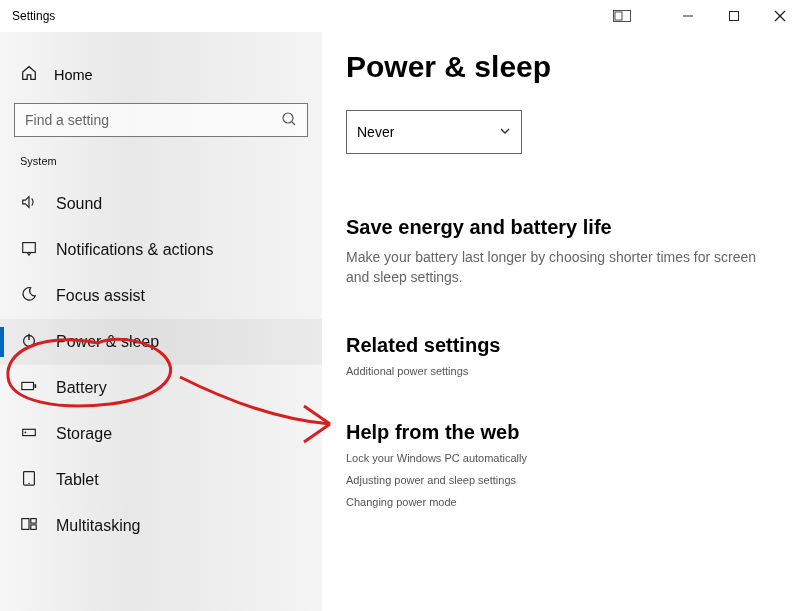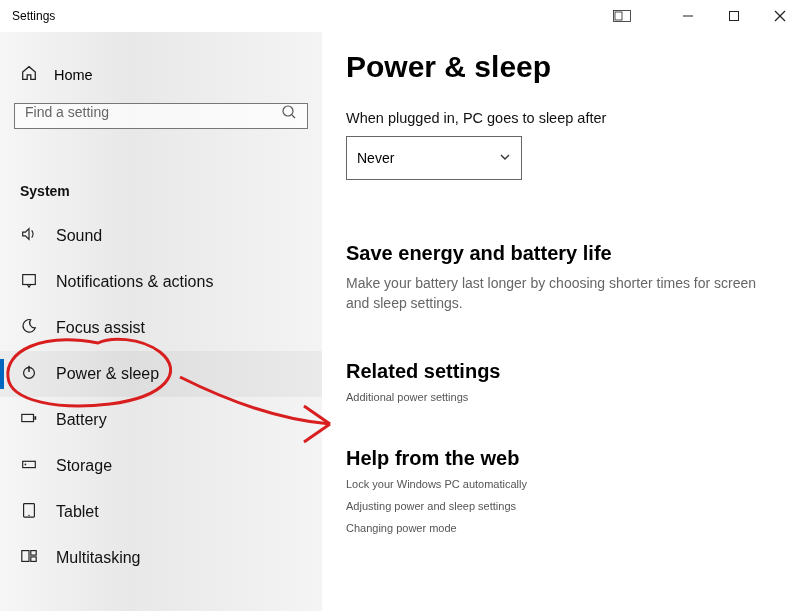--- a/index.html
+++ b/index.html
@@ -12,24 +12,24 @@
   .titlebar .mystery { margin-right: 20px; }
 
   .body { display: flex; height: calc(611px - 32px); }
   .sidebar { width: 322px; position: relative; background: linear-gradient(90deg, #f6f6f6 0%, #e8e8e8 40%, #f4f4f4 100%); padding-top: 20px; }
   .content { flex: 1; padding: 18px 24px 0 24px; overflow: hidden; }
 
   .home-row { display:flex; align-items:center; gap:16px; padding: 12px 20px; font-size: 14.5px; cursor:pointer; }
   .home-row svg { width:18px; height:18px; }
 
   .search-wrap { padding: 6px 14px 12px 14px; }
-  .search-box { display:flex; align-items:flex-start; justify-content:space-between; height:26px; width:100%; border:1px solid #777; background: rgba(255,255,255,0.7); padding:0 10px; font-size:14px; color:#555; cursor:text; }
+  .search-box { display:flex; align-items:center; justify-content:space-between; height:34px; width:100%; border:1px solid #777; background: rgba(255,255,255,0.7); padding:0 10px; font-size:14px; color:#555; cursor:text; }
   .search-box .ph { color:#666; }
 
-  .section-label { padding: 6px 20px 14px 20px; font-size: 14px; font-weight:700; color:#111;margin-top:36px; }
+  .section-label { padding: 6px 20px 14px 20px; font-size: 11px; font-weight:400; color:#111; }
 
   .nav { display:flex; flex-direction:column; }
   .nav-item { display:flex; align-items:center; gap:18px; height:46px; padding:0 20px; font-size:16px; color:#111; cursor:pointer; position:relative; }
   .nav-item svg { width:18px; height:18px; flex-shrink:0; }
   .nav-item.selected::before { content:""; position:absolute; left:0; top:8px; bottom:8px; width:4px; background:#0067c0; }
   .nav-item.selected { background: rgba(0,0,0,0.04); }
 
   .content h1 { font-size: 30px; font-weight: 600; margin-bottom: 26px; }
   .content .label { font-size: 14.5px; color:#111; margin-bottom: 10px; }
   .dropdown { display:flex; align-items:center; justify-content:space-between; width:176px; height:44px; border:1px solid #666; padding:0 10px; font-size:14px; cursor:pointer; margin-bottom: 62px; }
@@ -172,21 +172,20 @@
       <path d="M 98 311 C 40 300 5 320 8 345 C 10 370 60 378 110 372 C 165 365 185 340 160 320 C 140 305 110 305 98 311 Z" fill="none" stroke="#d81e1e" stroke-width="3"></path>
       <path d="M 180 345 C 230 370 280 388 330 392" fill="none" stroke="#d81e1e" stroke-width="3"></path>
       <path d="M 330 392 L 304 374 M 330 392 L 304 410" fill="none" stroke="#d81e1e" stroke-width="3"></path>
     </svg>
 
   </div>
 
   <div class="content">
     <h1>Power &amp; sleep</h1>
 
-    <div class="label">When plugged in, PC goes to sleep after</div>
     <div class="dropdown">
       <span>Never</span>
       <span>
         <svg width="12" height="12" viewBox="0 0 12 12">
             <path d="M2 4 L6 8 L10 4" fill="none" stroke="#333" stroke-width="1.4"></path>
           </svg>
       </span>
     </div>
 
     <div class="subhead">Save energy and battery life</div>

